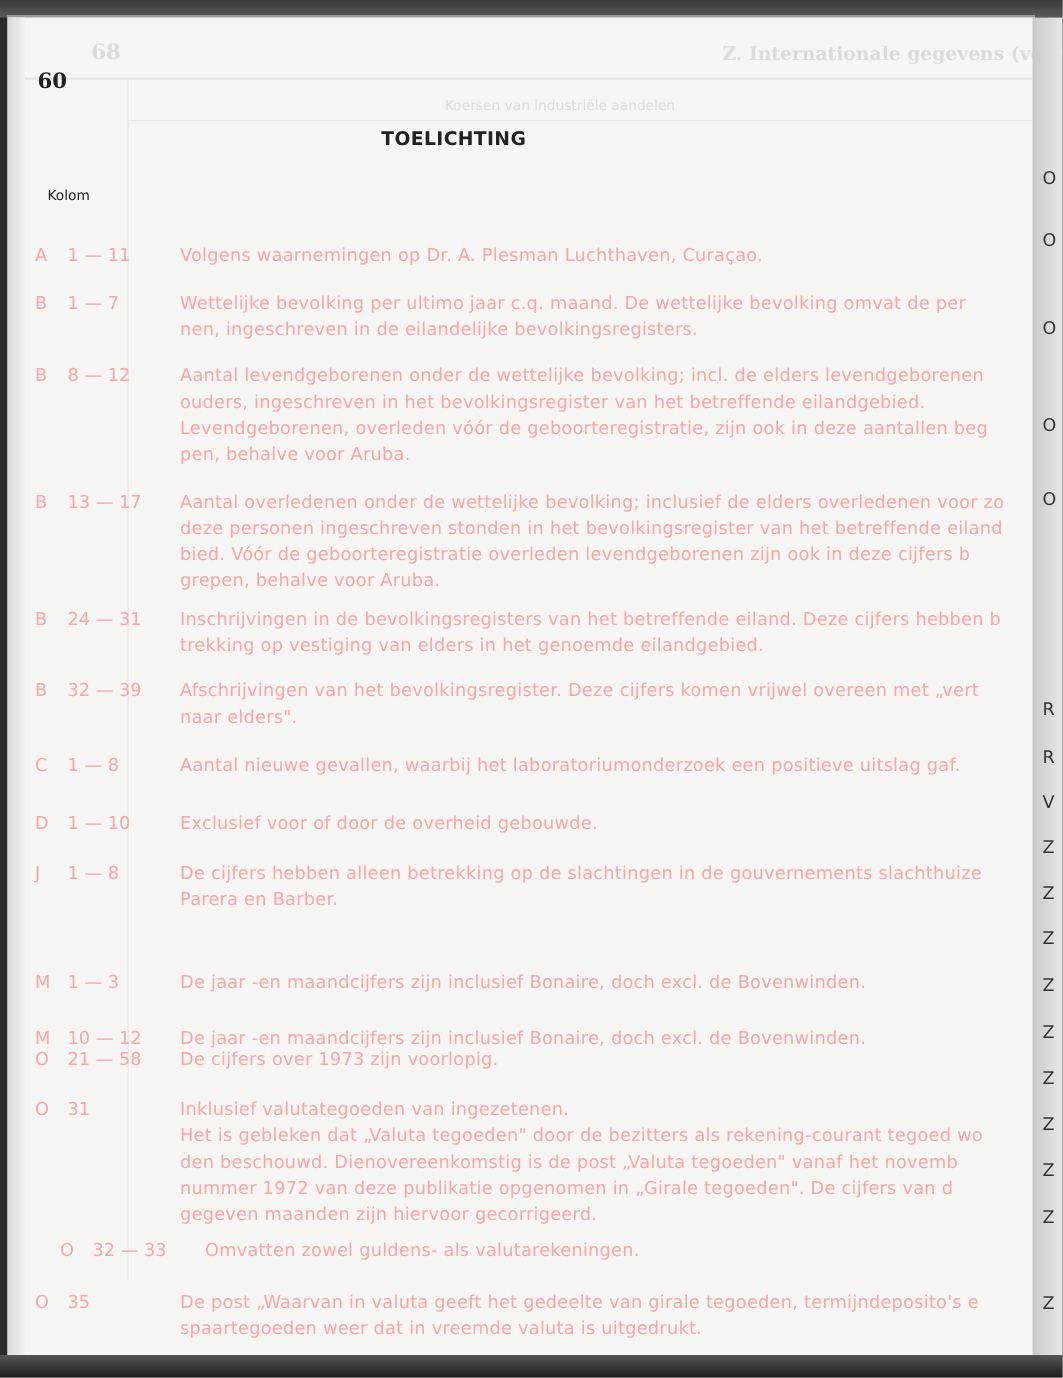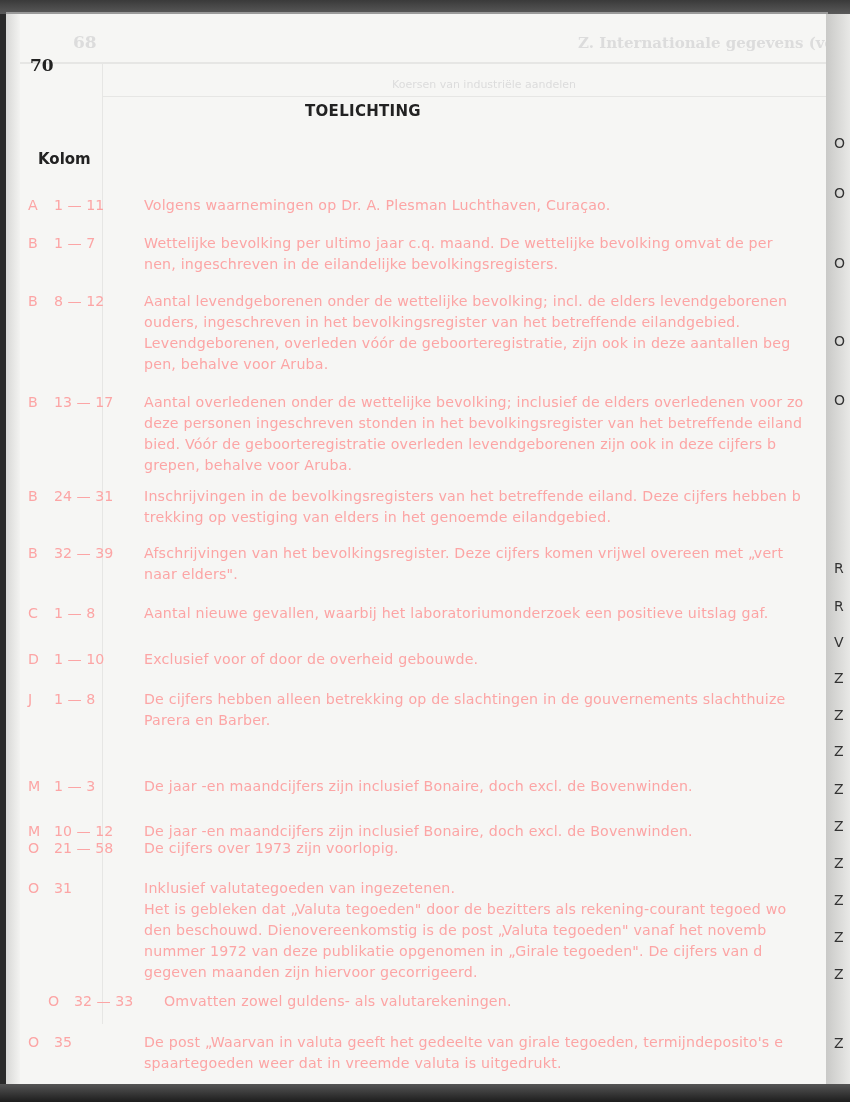--- a/index.html
+++ b/index.html
@@ -20,43 +20,43 @@
   .rightpage { position:absolute; left:826px; top:14px; width:24px; height:1070px;
     background:linear-gradient(90deg,#c9c9c7,#e8e8e6); }
   .bottomband { position:absolute; left:0; top:1084px; width:850px; height:18px;
     background:linear-gradient(#555,#1d1d1d); }
   .ghost { position:absolute; color:#dcdcdc; font-family:"DejaVu Serif", serif; font-weight:bold; }
   .ghost-line { position:absolute; background:#e6e6e4; }
   .page-number { position:absolute; left:30px; top:55px; font-size:17px; color:#222;
     font-family:"DejaVu Serif", serif; font-weight:bold; }
   .title { position:absolute; left:0; width:726px; top:102px; text-align:center;
     font-size:15px; font-weight:bold; color:#222; letter-spacing:0.3px; }
-  .kolom { position:absolute; left:38px; top:150px; font-size:15px; font-weight:bold; color:#222; }
+  .kolom { position:absolute; left:38px; top:150px; font-size:11px; font-weight:normal; color:#222; }
   .entry { position:absolute; left:28px; width:790px; font-size:14.2px; color:#fca5a5; line-height:21px; }
   .entry .col { position:absolute; left:0; top:0; width:108px; white-space:nowrap; }
   .entry .col .ltr { display:inline-block; width:26px; }
   .entry .col .rng { display:inline-block; }
   .entry .txt { margin-left:116px; white-space:pre-line; letter-spacing:0.2px; }
   .sidechar { position:absolute; left:834px; font-size:14px; color:#333; }
 </style>
 </head>
 <body>
 
 <div class="topband"></div>
 <div class="page"></div>
 <div class="leftshade"></div>
 
 <div class="ghost" style="left:30px;top:32px;font-size:17px;margin-left:43px;">68</div>
 <div class="ghost" style="left:578px;top:34px;font-size:15px;white-space:nowrap;">Z. Internationale gegevens (vervolg)</div>
 <div class="ghost-line" style="left:20px;top:62px;width:806px;height:2px;"></div>
-<div class="ghost" style="left:392px;top:78px;font-size:11px;font-weight:normal;font-family:'DejaVu Sans',sans-serif;">Koersen van industriële aandelen</div>
+<div class="ghost" style="left:356px;top:78px;font-size:11px;font-weight:normal;font-family:'DejaVu Sans',sans-serif;">Koersen van industriële aandelen</div>
 <div class="ghost-line" style="left:102px;top:96px;width:724px;height:1px;"></div>
 <div class="ghost-line" style="left:102px;top:64px;width:1px;height:960px;"></div>
 
-<div class="page-number">70</div>
+<div class="page-number">60</div>
 <div class="title">TOELICHTING</div>
 <div class="kolom">Kolom</div>
 
 <div class="entry" style="top:195px;">
   <div class="col"><span class="ltr">A</span><span class="rng">1 — 11</span></div>
   <div class="txt">Volgens waarnemingen op Dr. A. Plesman Luchthaven, Curaçao.</div>
 </div>
 <div class="entry" style="top:233px;">
   <div class="col"><span class="ltr">B</span><span class="rng">1 —  7</span></div>
   <div class="txt">Wettelijke bevolking per ultimo jaar c.q. maand. De wettelijke bevolking omvat de per

